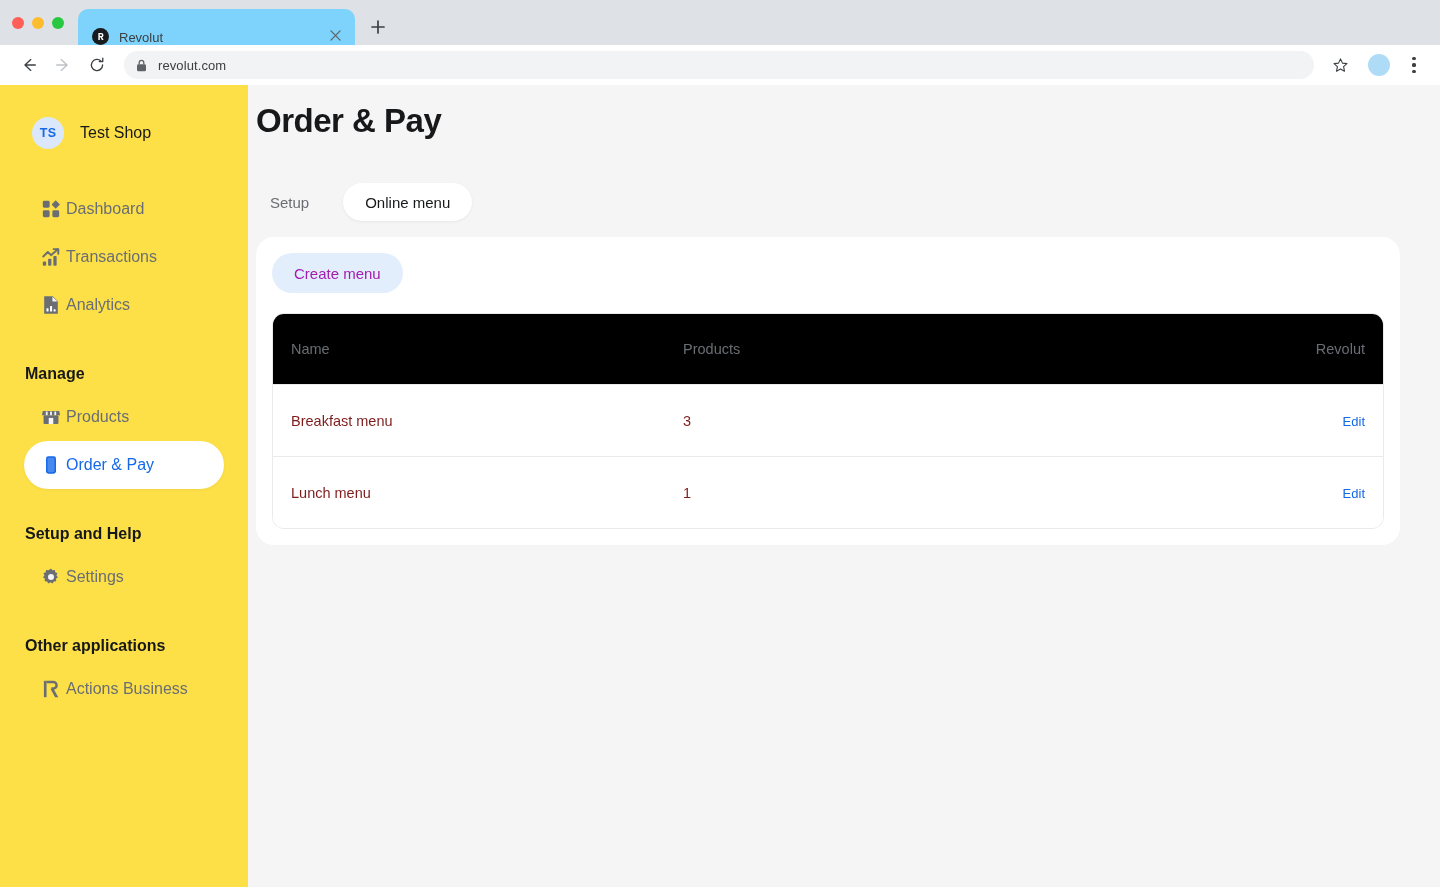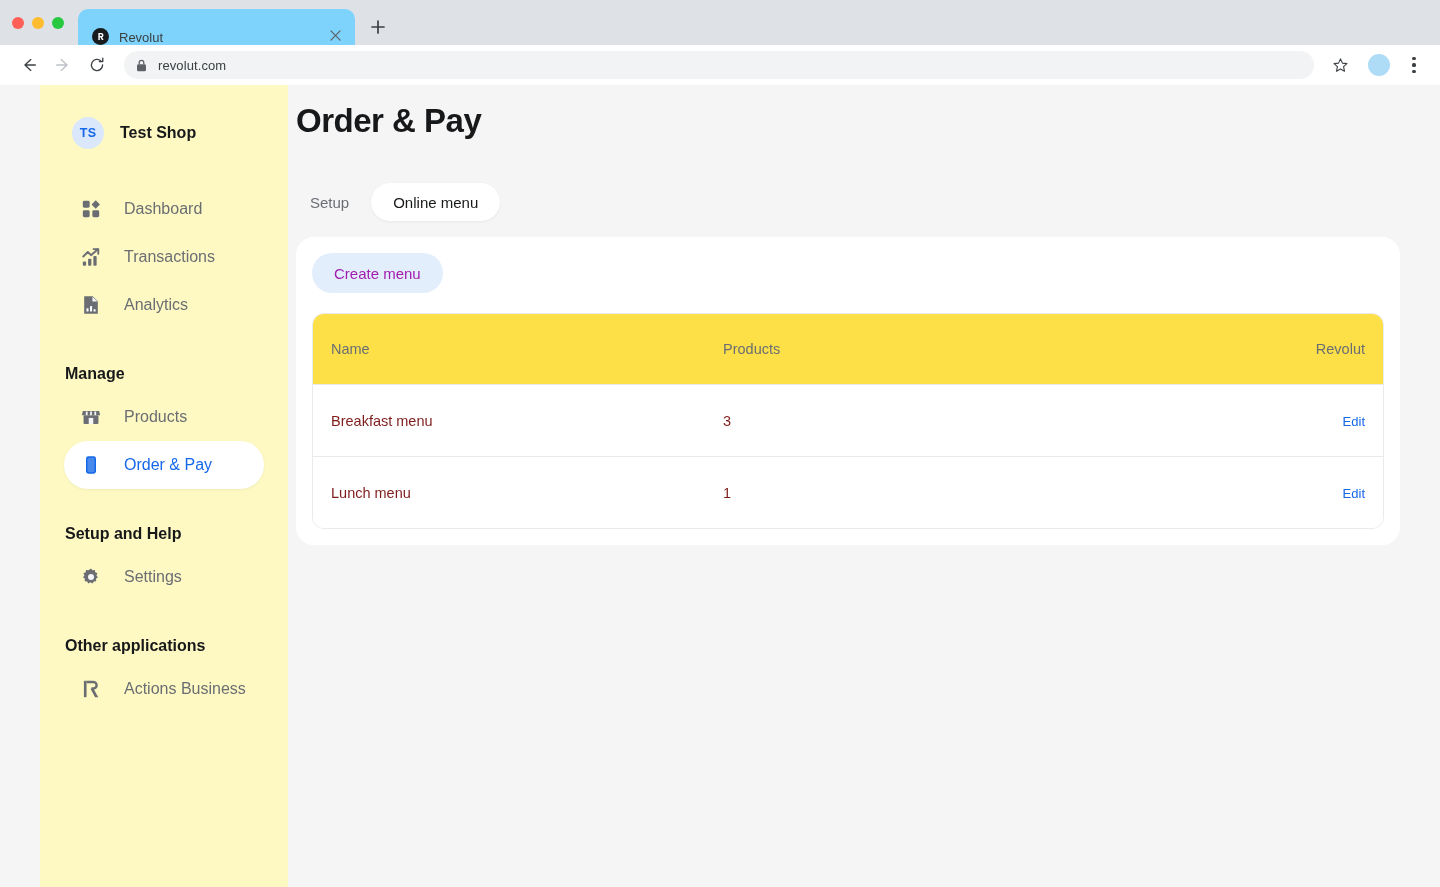--- a/index.html
+++ b/index.html
@@ -151,22 +151,21 @@
     width: 1440px;
     height: 802px;
     background: #f5f5f6;
   }
 
   
   .sidebar {
     width: 248px;
     flex: 0 0 248px;
     padding: 24px 24px 0 24px;
-    background: #fef9c3;
-    margin-left: 40px;
+    background: #fde047;
   }
 
   .org-row {
     display: flex;
     align-items: center;
     gap: 16px;
     height: 48px;
     margin-bottom: 28px;
     padding-left: 8px;
   }
@@ -178,28 +177,28 @@
     display: flex; align-items: center; justify-content: center;
     font-size: 12.5px;
     font-weight: 600;
     color: #1568e8;
     letter-spacing: 0.2px;
     flex: 0 0 auto;
   }
 
   .org-name {
     font-size: 16px;
-    font-weight: 700;
+    font-weight: 400;
     color: #17181a;
   }
 
   .nav-item {
     display: flex;
     align-items: center;
-    gap: 22px;
+    gap: 4px;
     height: 48px;
     padding: 0 16px;
     border-radius: 26px;
     margin-bottom: 0px;
   }
 
   .nav-item .nav-icon {
     width: 22px; height: 22px;
     display: flex; align-items: center; justify-content: center;
     flex: 0 0 auto;
@@ -241,21 +240,21 @@
     font-weight: 700;
     color: #17181a;
     letter-spacing: -0.5px;
     margin: 0 0 0 0;
     padding-top: 1px;
   }
 
   .tabs {
     display: flex;
     align-items: flex-start;
-    gap: 0;
+    gap: 12px;
     margin-top: 43px;
     margin-bottom: 16px;
     margin-left: -8px;
   }
 
   .tab-pill {
     height: 38px;
     padding: 0 22px;
     border-radius: 19px;
     display: flex;
@@ -299,21 +298,21 @@
     overflow: hidden;
   }
 
   .t-row {
     display: flex;
     align-items: center;
     padding: 0 18px;
   }
 
   .t-head {
-    background: #fde047;
+    background: #000000;
     height: 70px;
   }
 
   .t-body-row {
     background: #ffffff;
     height: 72px;
     border-top: 1px solid #e9eaec;
   }
 
   .col-name { flex: 0 0 392px; }

